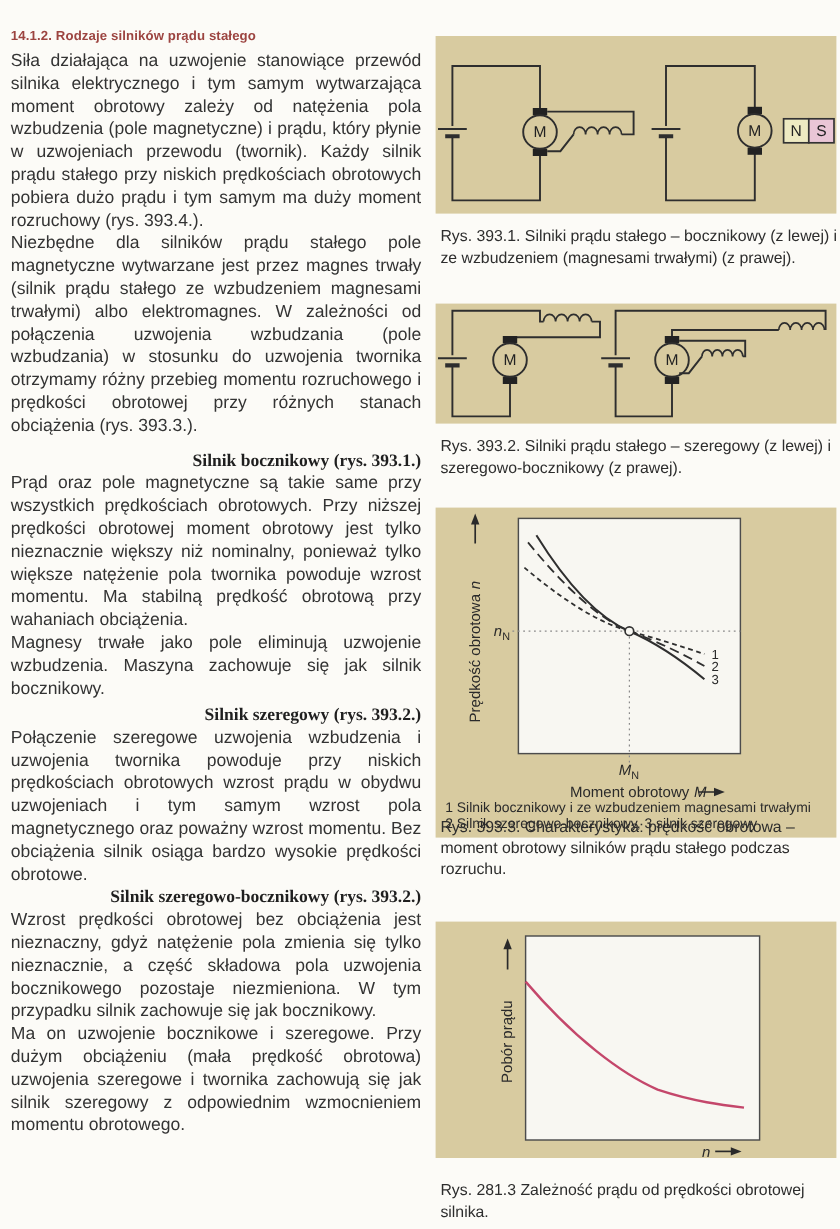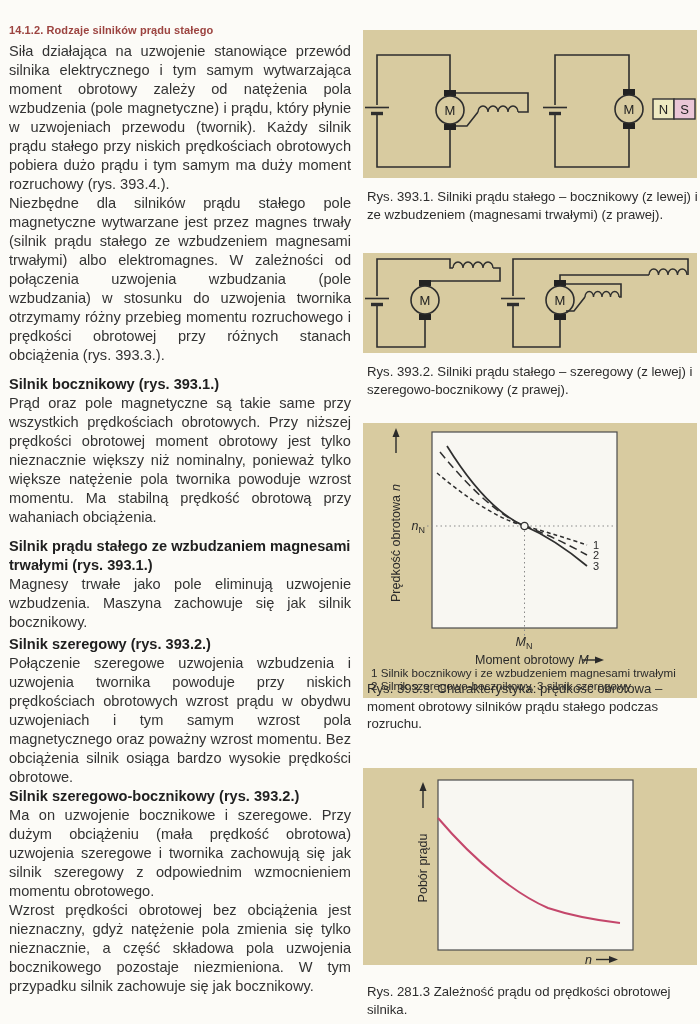--- a/index.html
+++ b/index.html
@@ -1,21 +1,21 @@
 <!DOCTYPE html>
 <html><head>
 <meta charset="utf-8">
 <style>
   html,body{margin:0;padding:0;}
   body{width:700px;height:1024px;background:#fcfbf7;font-family:"Liberation Sans",sans-serif;position:relative;overflow:hidden;color:#3a3a3a;}
   .page{position:absolute;inset:0;}
   .text-col{position:absolute;left:9px;top:24px;width:342px;}
   .section-heading{color:#9c4440;font-size:11px;font-weight:bold;margin:0 0 6px 0;letter-spacing:.1px;}
   .body-p{font-size:14.6px;line-height:19px;text-align:justify;margin:0;color:#333;}
-  .sub-h{font-size:14.6px;line-height:19px;font-weight:bold;color:#1f1f1f;margin:0;text-align:left;}
+  .sub-h{font-size:14.6px;line-height:19px;font-weight:bold;color:#1f1f1f;margin:0;text-align:right;font-family:Liberation Serif, serif;}
   .gap-big{margin-top:10px;}
   .gap-small{margin-top:3px;}
   .fig-box{position:absolute;left:363px;width:334px;background:#d8cba0;}
   #fig1-box{top:30px;height:148px;}
   #fig2-box{top:253px;height:100px;}
   #fig3-box{top:423px;height:275px;}
   #fig4-box{top:768px;height:197px;}
   .fig-caption{position:absolute;left:363px;width:336px;font-size:13.2px;line-height:17.5px;color:#2d2d2d;margin:4px;}
   #cap1{top:184px;}
   #cap2{top:359px;}
@@ -41,27 +41,26 @@
 <body>
 
 <div class="page">
 
   <div class="text-col">
     <h2 class="section-heading">14.1.2. Rodzaje silników prądu stałego</h2>
     <p class="body-p">Siła działająca na uzwojenie stanowiące przewód silnika elektrycznego i tym samym wytwarzająca moment obrotowy zależy od natężenia pola wzbudzenia (pole magnetyczne) i prądu, który płynie w uzwojeniach przewodu (twornik). Każdy silnik prądu stałego przy niskich prędkościach obrotowych pobiera dużo prądu i tym samym ma duży moment rozruchowy (rys. 393.4.).</p>
     <p class="body-p">Niezbędne dla silników prądu stałego pole magnetyczne wytwarzane jest przez magnes trwały (silnik prądu stałego ze wzbudzeniem magnesami trwałymi) albo elektromagnes. W zależności od połączenia uzwojenia wzbudzania (pole wzbudzania) w stosunku do uzwojenia twornika otrzymamy różny przebieg momentu rozruchowego i prędkości obrotowej przy różnych stanach obciążenia (rys. 393.3.).</p>
     <p class="sub-h gap-big">Silnik bocznikowy (rys. 393.1.)</p>
     <p class="body-p">Prąd oraz pole magnetyczne są takie same przy wszystkich prędkościach obrotowych. Przy niższej prędkości obrotowej moment obrotowy jest tylko nieznacznie większy niż nominalny, ponieważ tylko większe natężenie pola twornika powoduje wzrost momentu. Ma stabilną prędkość obrotową przy wahaniach obciążenia.</p>
-    <p class="sub-h gap-big">Silnik prądu stałego ze wzbudzaniem magnesami trwałymi (rys. 393.1.)</p>
     <p class="body-p">Magnesy trwałe jako pole eliminują uzwojenie wzbudzenia. Maszyna zachowuje się jak silnik bocznikowy.</p>
     <p class="sub-h gap-small">Silnik szeregowy (rys. 393.2.)</p>
     <p class="body-p">Połączenie szeregowe uzwojenia wzbudzenia i uzwojenia twornika powoduje przy niskich prędkościach obrotowych wzrost prądu w obydwu uzwojeniach i tym samym wzrost pola magnetycznego oraz poważny wzrost momentu. Bez obciążenia silnik osiąga bardzo wysokie prędkości obrotowe.</p>
     <p class="sub-h">Silnik szeregowo-bocznikowy (rys. 393.2.)</p>
+    <p class="body-p">Wzrost prędkości obrotowej bez obciążenia jest nieznaczny, gdyż natężenie pola zmienia się tylko nieznacznie, a część składowa pola uzwojenia bocznikowego pozostaje niezmieniona. W tym przypadku silnik zachowuje się jak bocznikowy.</p>
     <p class="body-p">Ma on uzwojenie bocznikowe i szeregowe. Przy dużym obciążeniu (mała prędkość obrotowa) uzwojenia szeregowe i twornika zachowują się jak silnik szeregowy z odpowiednim wzmocnieniem momentu obrotowego.</p>
-    <p class="body-p">Wzrost prędkości obrotowej bez obciążenia jest nieznaczny, gdyż natężenie pola zmienia się tylko nieznacznie, a część składowa pola uzwojenia bocznikowego pozostaje niezmieniona. W tym przypadku silnik zachowuje się jak bocznikowy.</p>
   </div>
 
   <div class="fig-box" id="fig1-box">
     <svg width="334" height="148" viewBox="0 0 334 148">
 
       <g>
         <path class="wire" d="M 87,62 V 25 H 14 V 75"></path>
         <path class="wire" d="M 14,84 V 137 H 87 V 99"></path>
         <g>
           <line x1="2" y1="77.5" x2="26" y2="77.5" stroke="#2e2e2e" stroke-width="1.6"></line>

